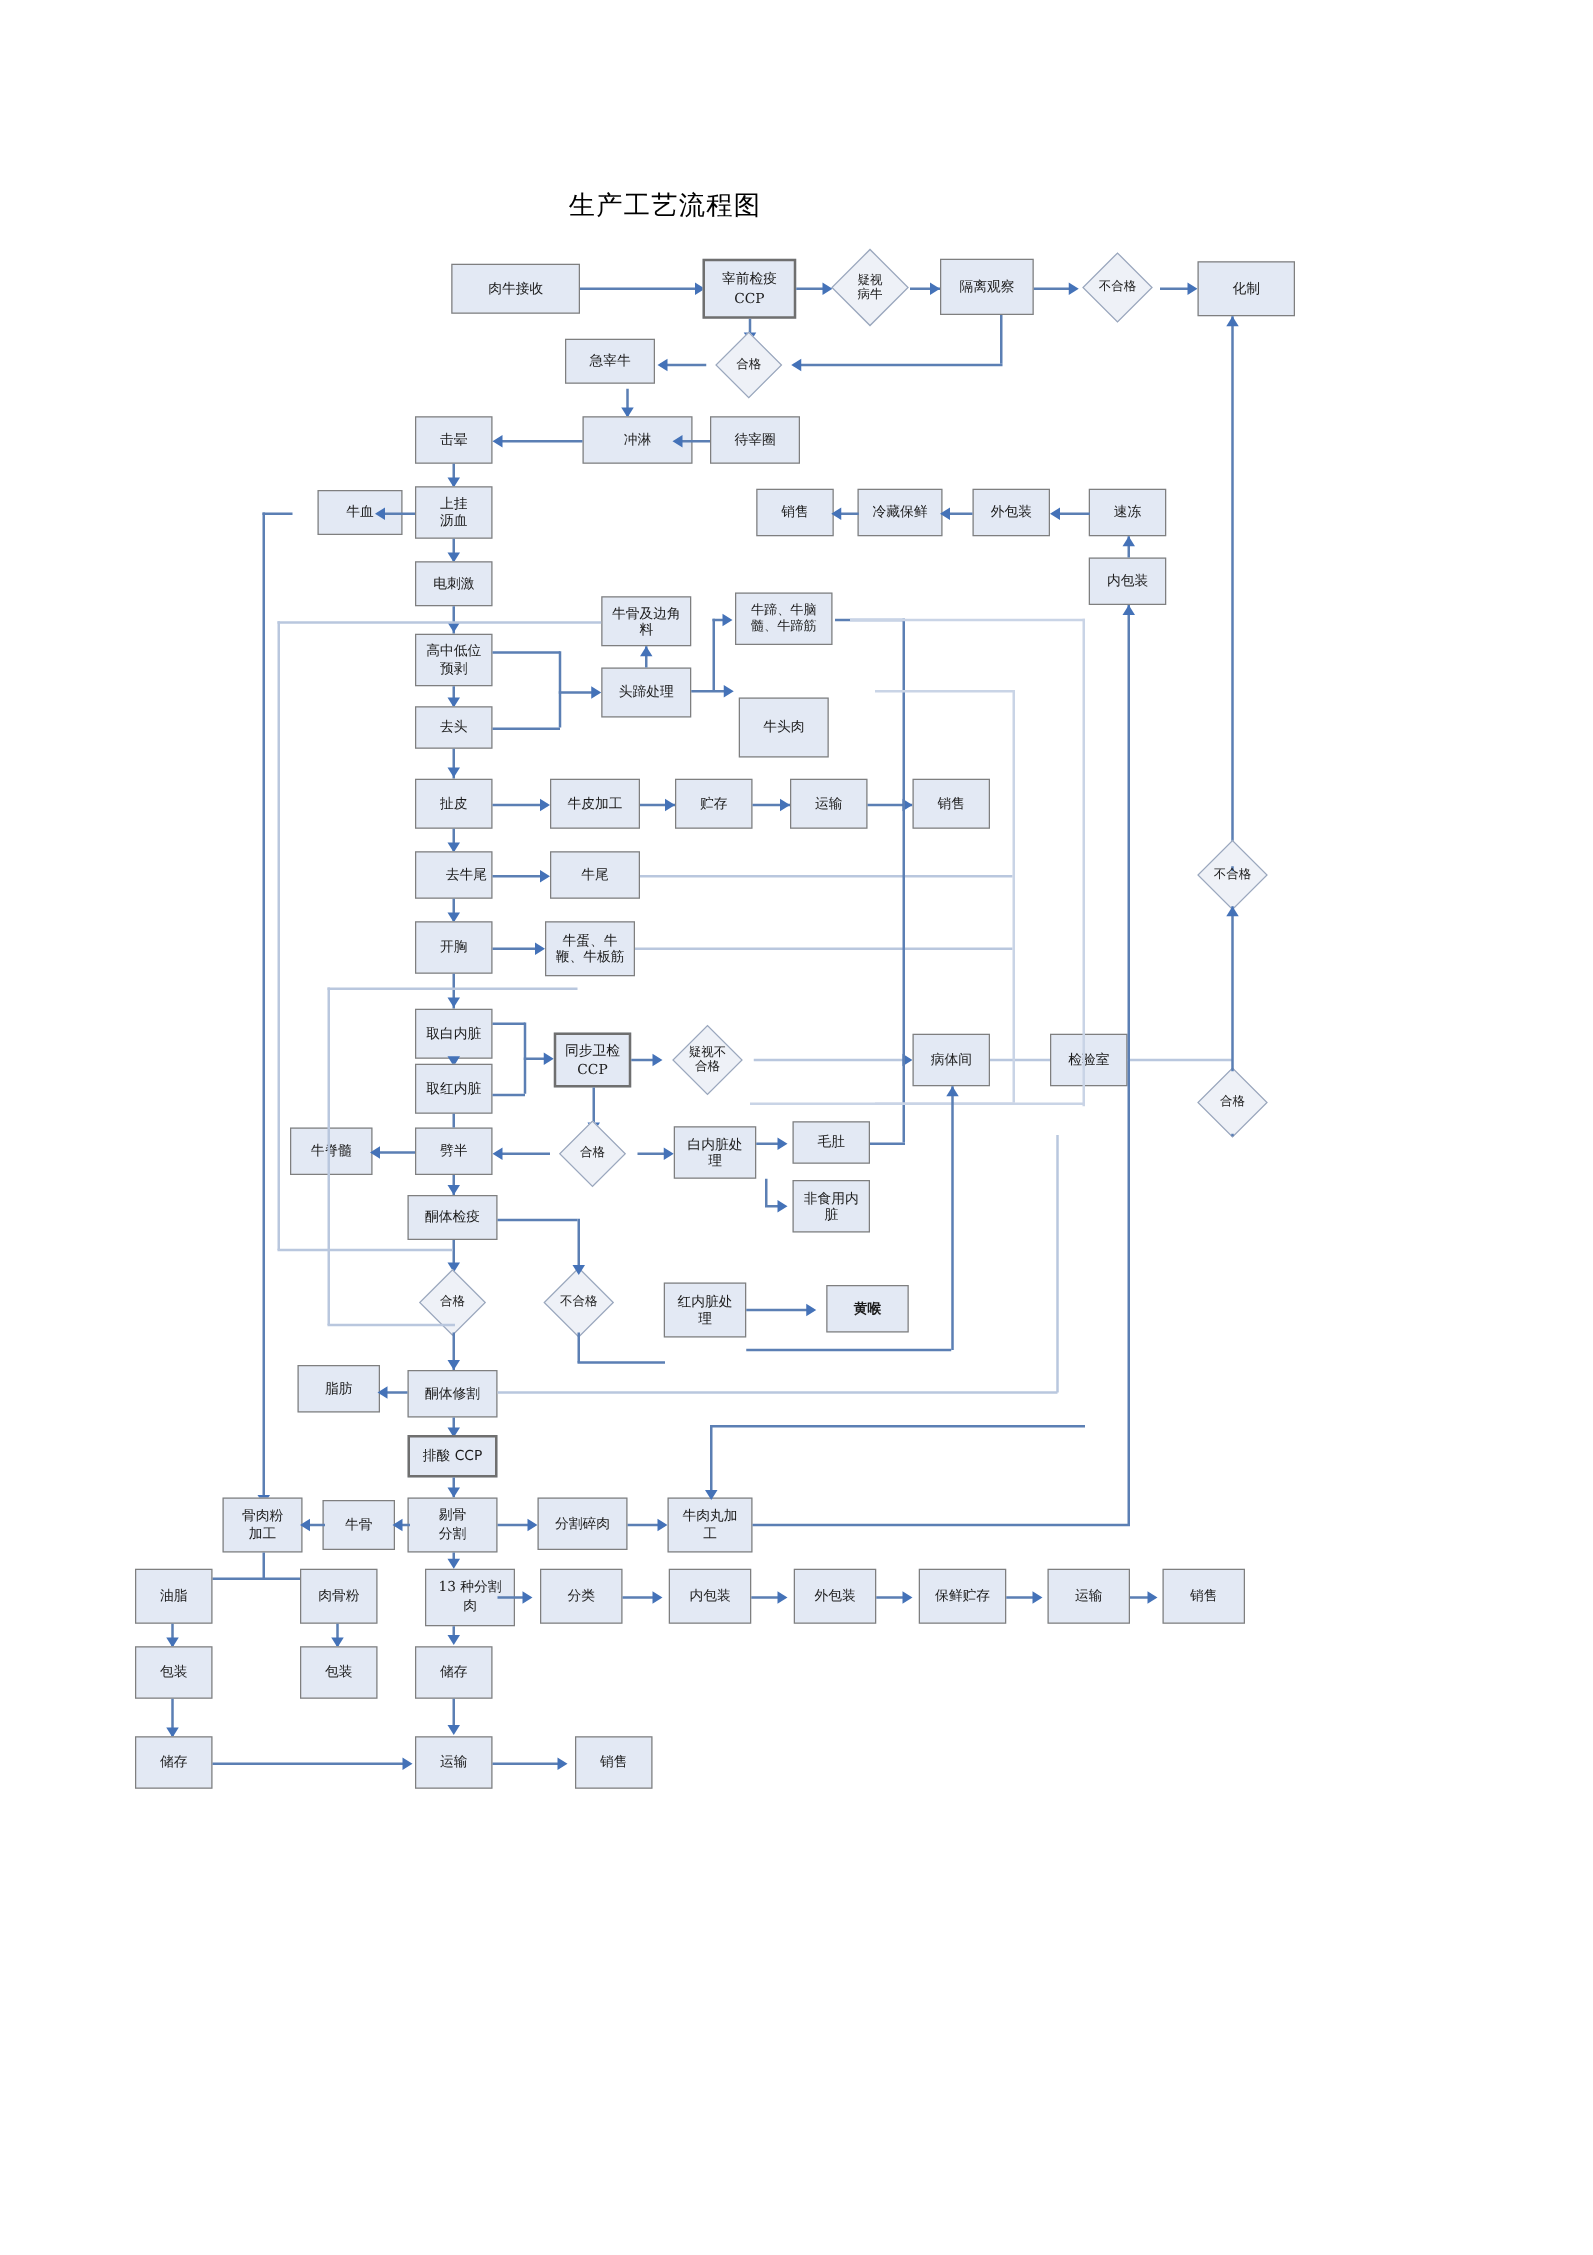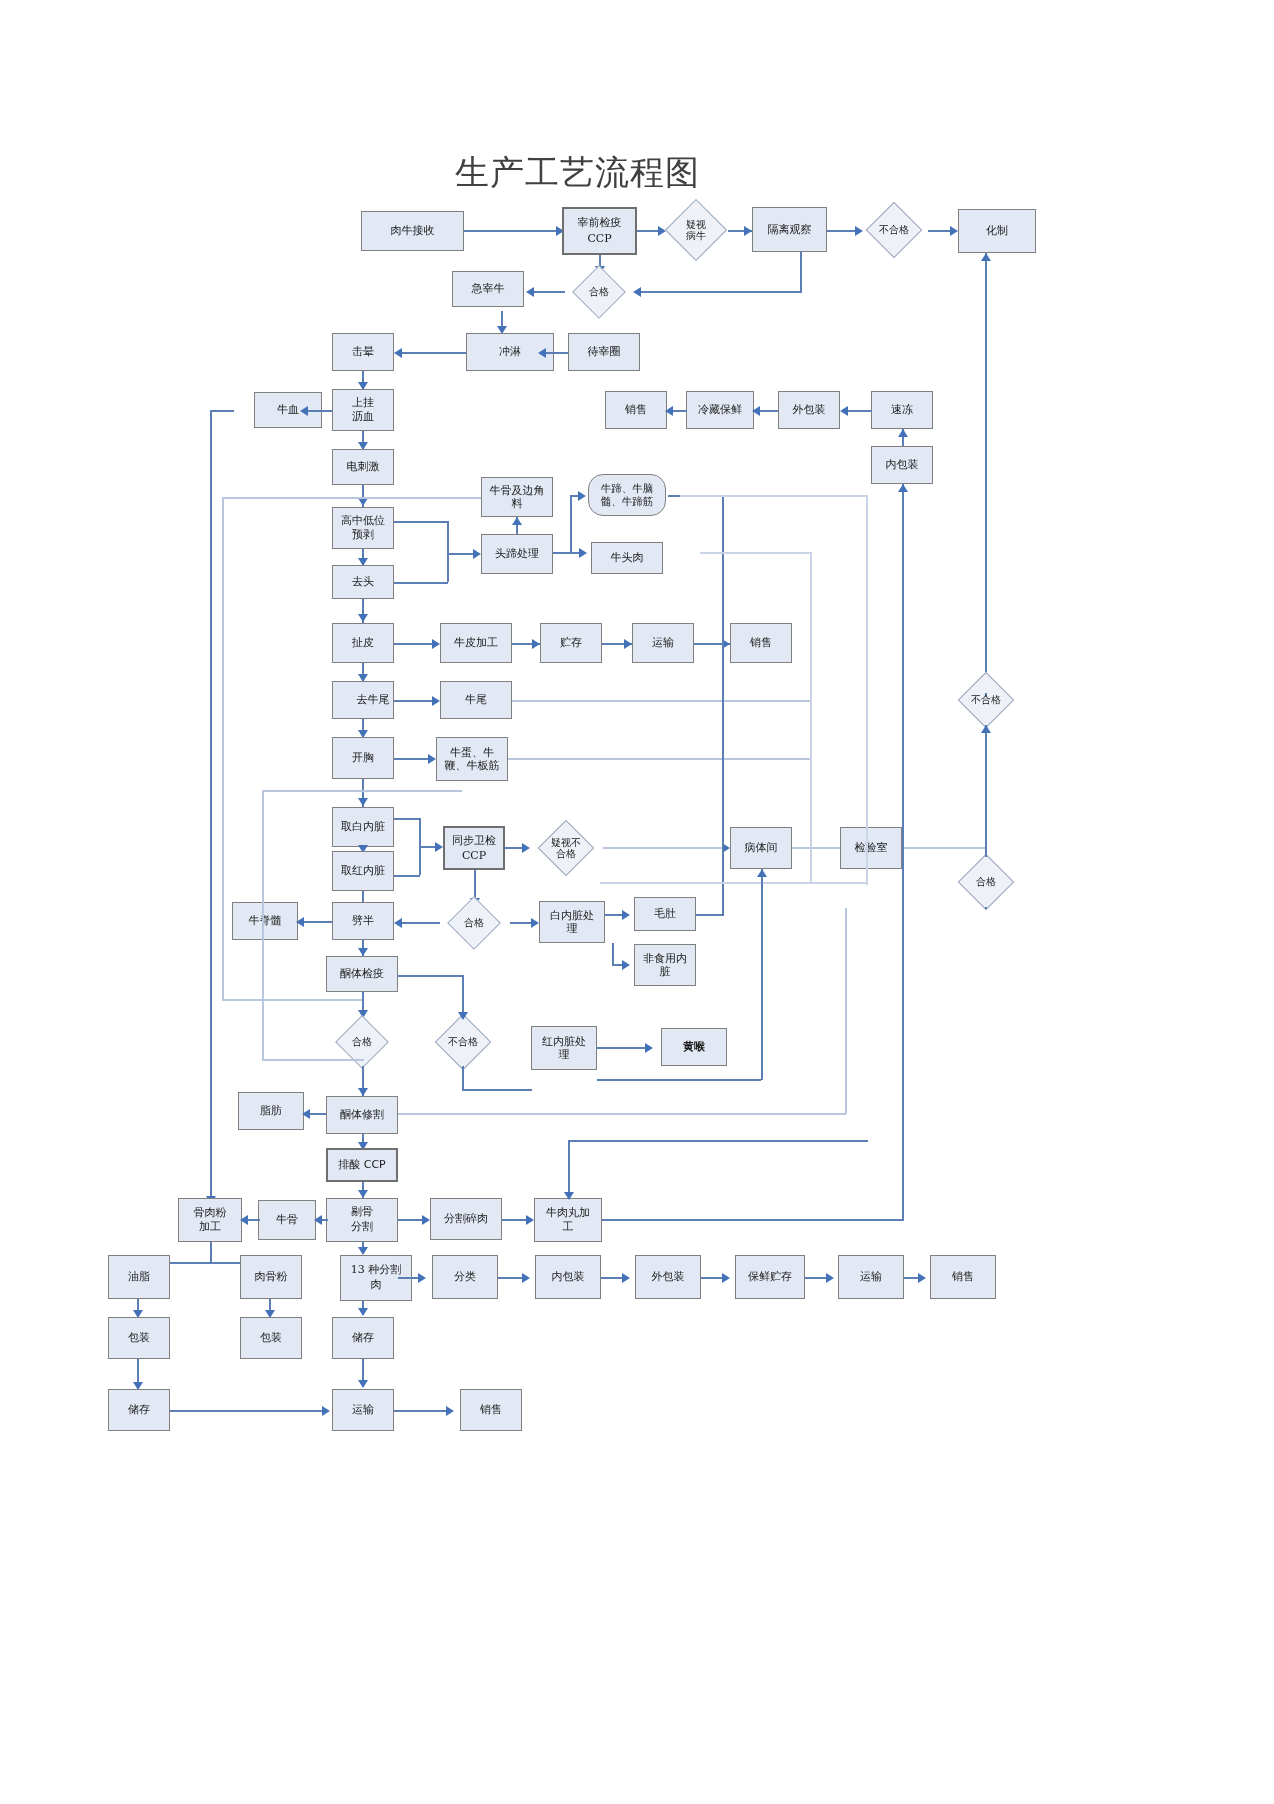--- a/index.html
+++ b/index.html
@@ -2,22 +2,22 @@
 <html><head>
 <meta charset="utf-8">
 <style>
   html,body{margin:0;padding:0;background:#ffffff;}
   body{font-family:"DejaVu Sans","Liberation Sans",sans-serif;}
   #canvas{position:relative;width:1274px;height:1804px;background:#fff;overflow:hidden;}
 
   .title{
     position:absolute;
     font-family:"DejaVu Serif","Liberation Serif",serif;
-    font-size:34px;
-    color:#404040;
+    font-size:21px;
+    color:#000000;
     letter-spacing:1px;
     white-space:nowrap;
   }
 
   .node{
     position:absolute;
     box-sizing:border-box;
     background:#e3e9f4;
     border:1.6px solid #7f7f7f;
     display:flex;
@@ -176,25 +176,25 @@
   <div class="ln h" style="left:447px;top:553px;width:28px;"></div>
   <div class="arrow r" style="left:473px;top:549px;"></div>
 
   <div class="node" style="left:481px;top:534px;width:72px;height:40px;">头蹄处理</div>
 
   <div class="node" style="left:481px;top:477px;width:72px;height:40px;white-space:pre-line;line-height:1.2;"><span>牛骨及边角
 料</span></div>
   <div class="ln v" style="left:516px;top:517px;height:17px;"></div>
   <div class="arrow u" style="left:512px;top:517px;"></div>
 
-  <div class="node" style="left:591px;top:542px;width:72px;height:32px;">牛头肉</div>
+  <div class="node" style="left:591px;top:558px;width:72px;height:48px;">牛头肉</div>
   <div class="ln h" style="left:553px;top:552px;width:30px;"></div>
   <div class="arrow r" style="left:579px;top:548px;"></div>
 
-  <div class="node" style="left:588px;top:474px;width:78px;height:42px;white-space:pre-line;line-height:1.2;font-size:10.5px;border-radius:15px;"><span>牛蹄、牛脑
+  <div class="node" style="left:588px;top:474px;width:78px;height:42px;white-space:pre-line;line-height:1.2;font-size:10.5px;"><span>牛蹄、牛脑
 髓、牛蹄筋</span></div>
   <div class="ln v" style="left:570px;top:495px;height:58px;"></div>
   <div class="ln h" style="left:570px;top:495px;width:12px;"></div>
   <div class="arrow r" style="left:578px;top:491px;"></div>
 
   <div class="ln h pale" style="left:222px;top:497px;width:259px;"></div>
 
   <div class="ln v" style="left:362px;top:599px;height:24px;"></div>
   <div class="arrow d" style="left:358px;top:614px;"></div>
 

